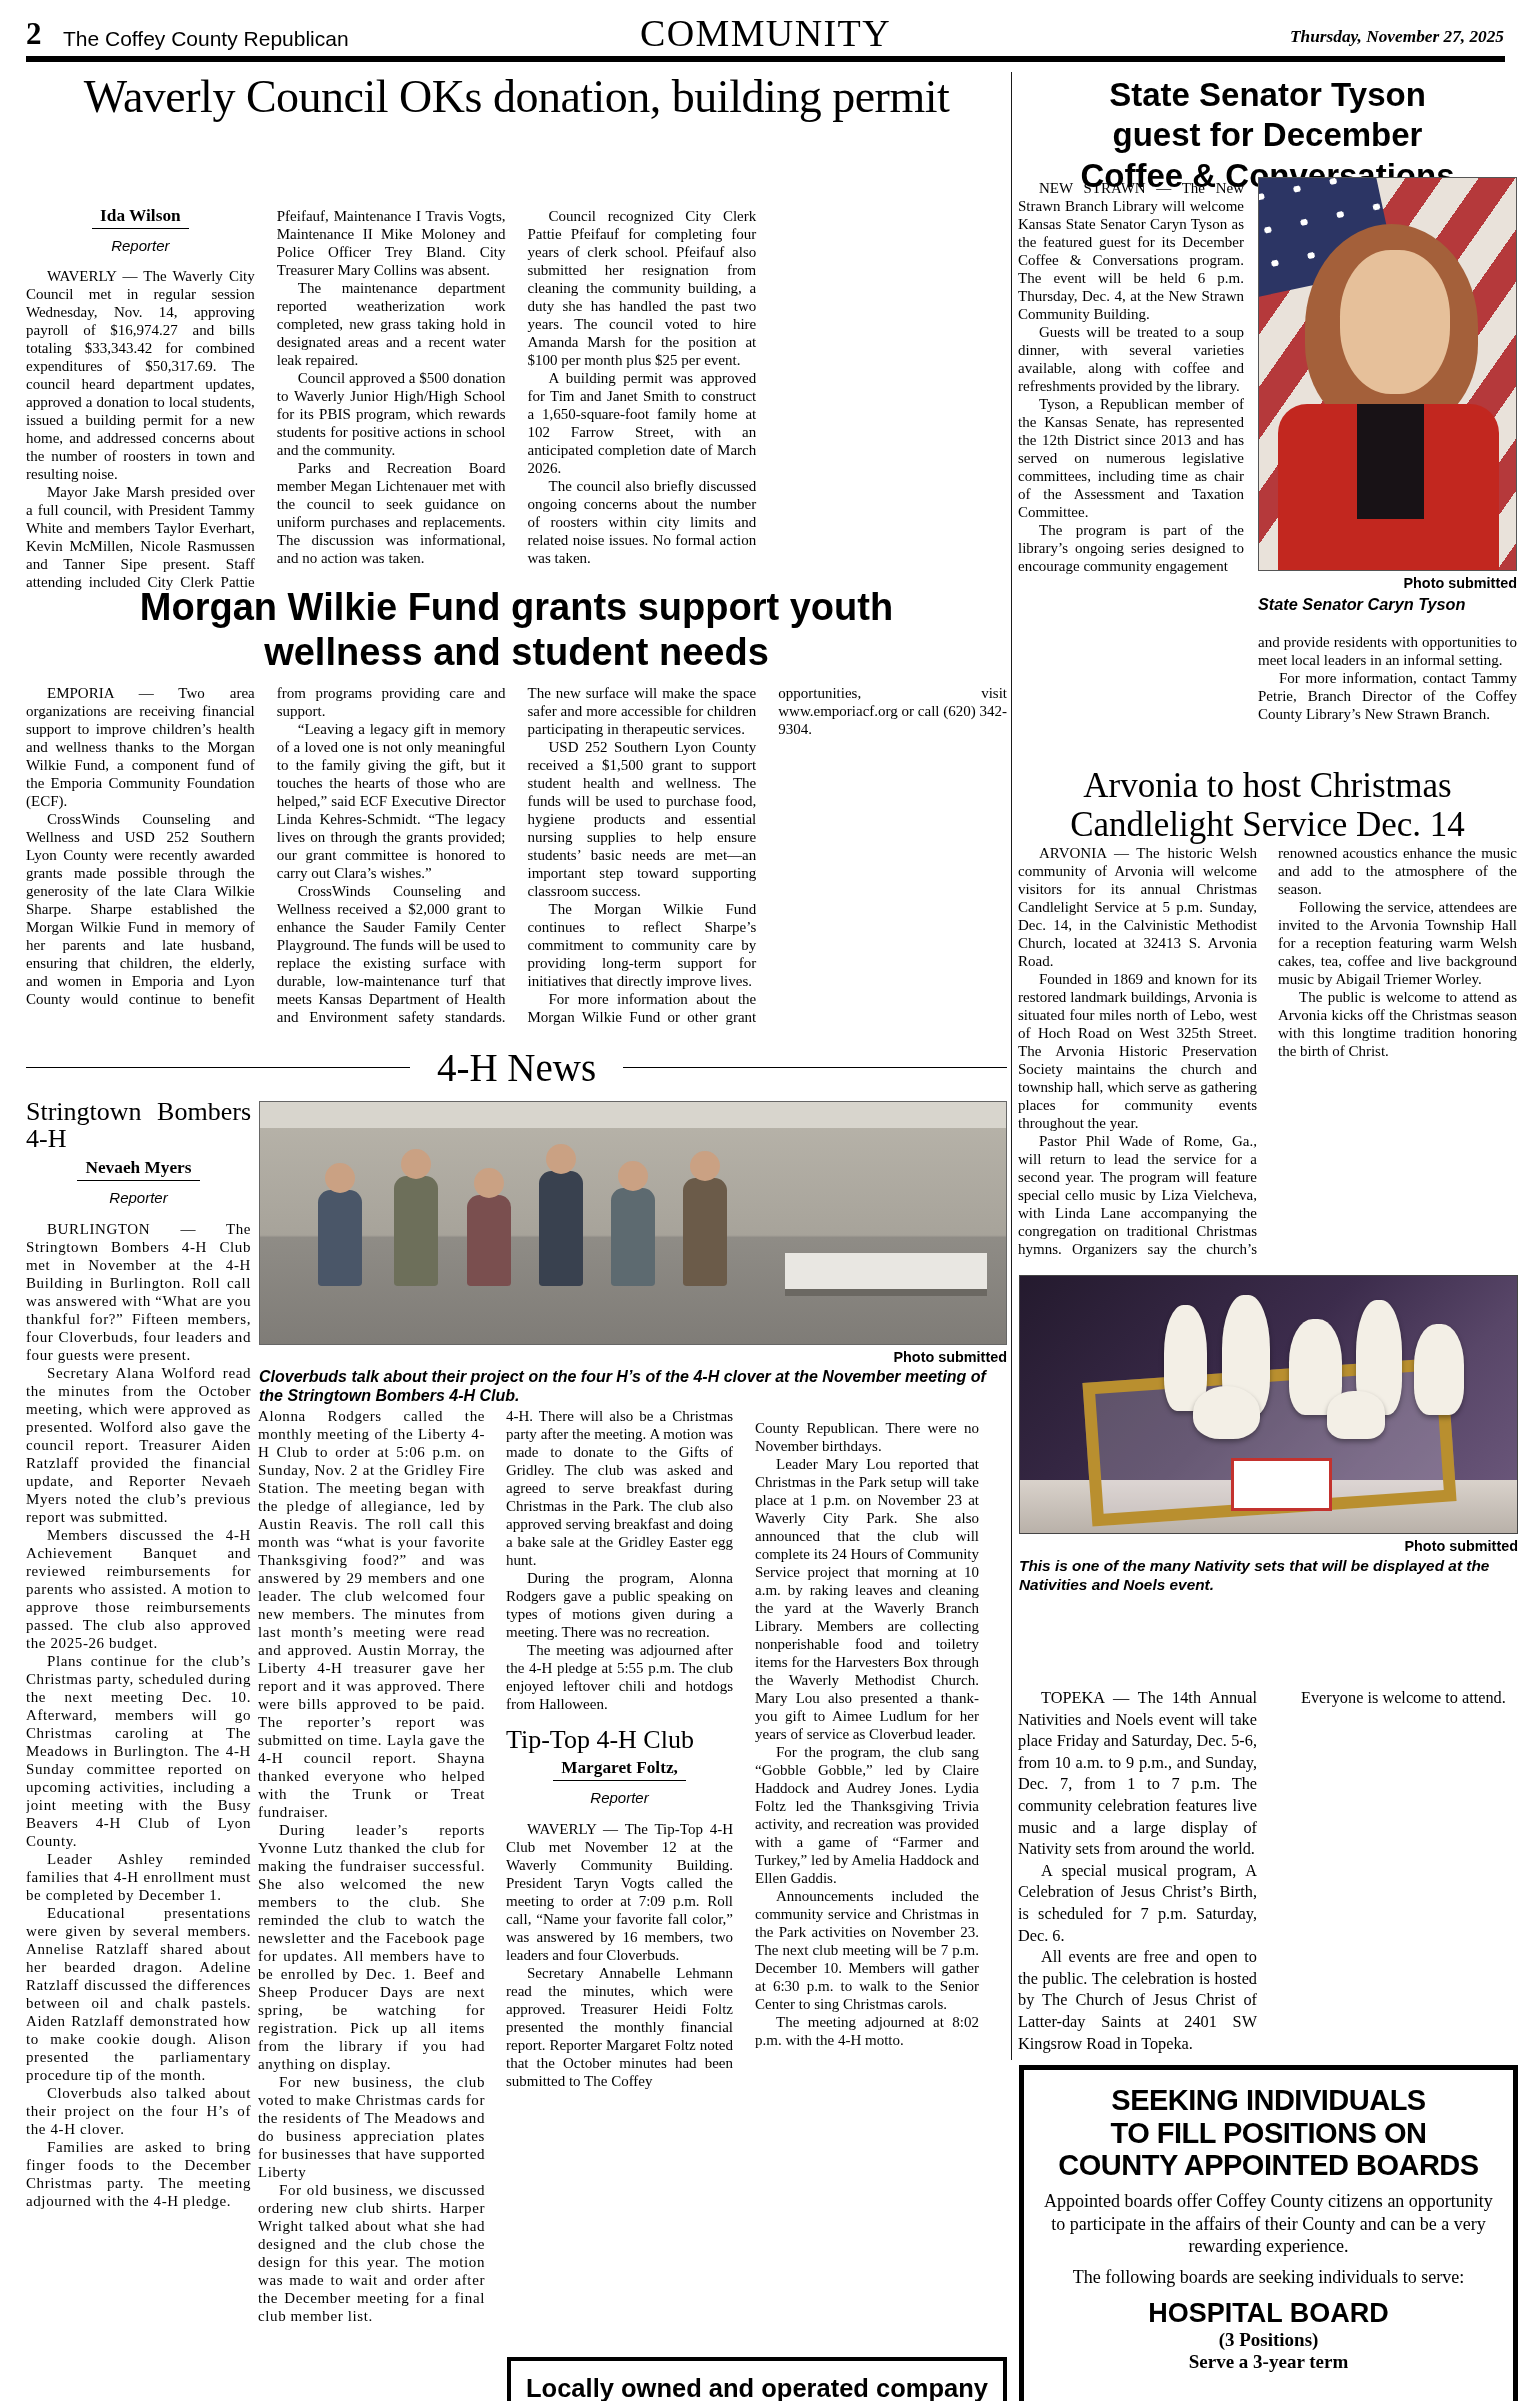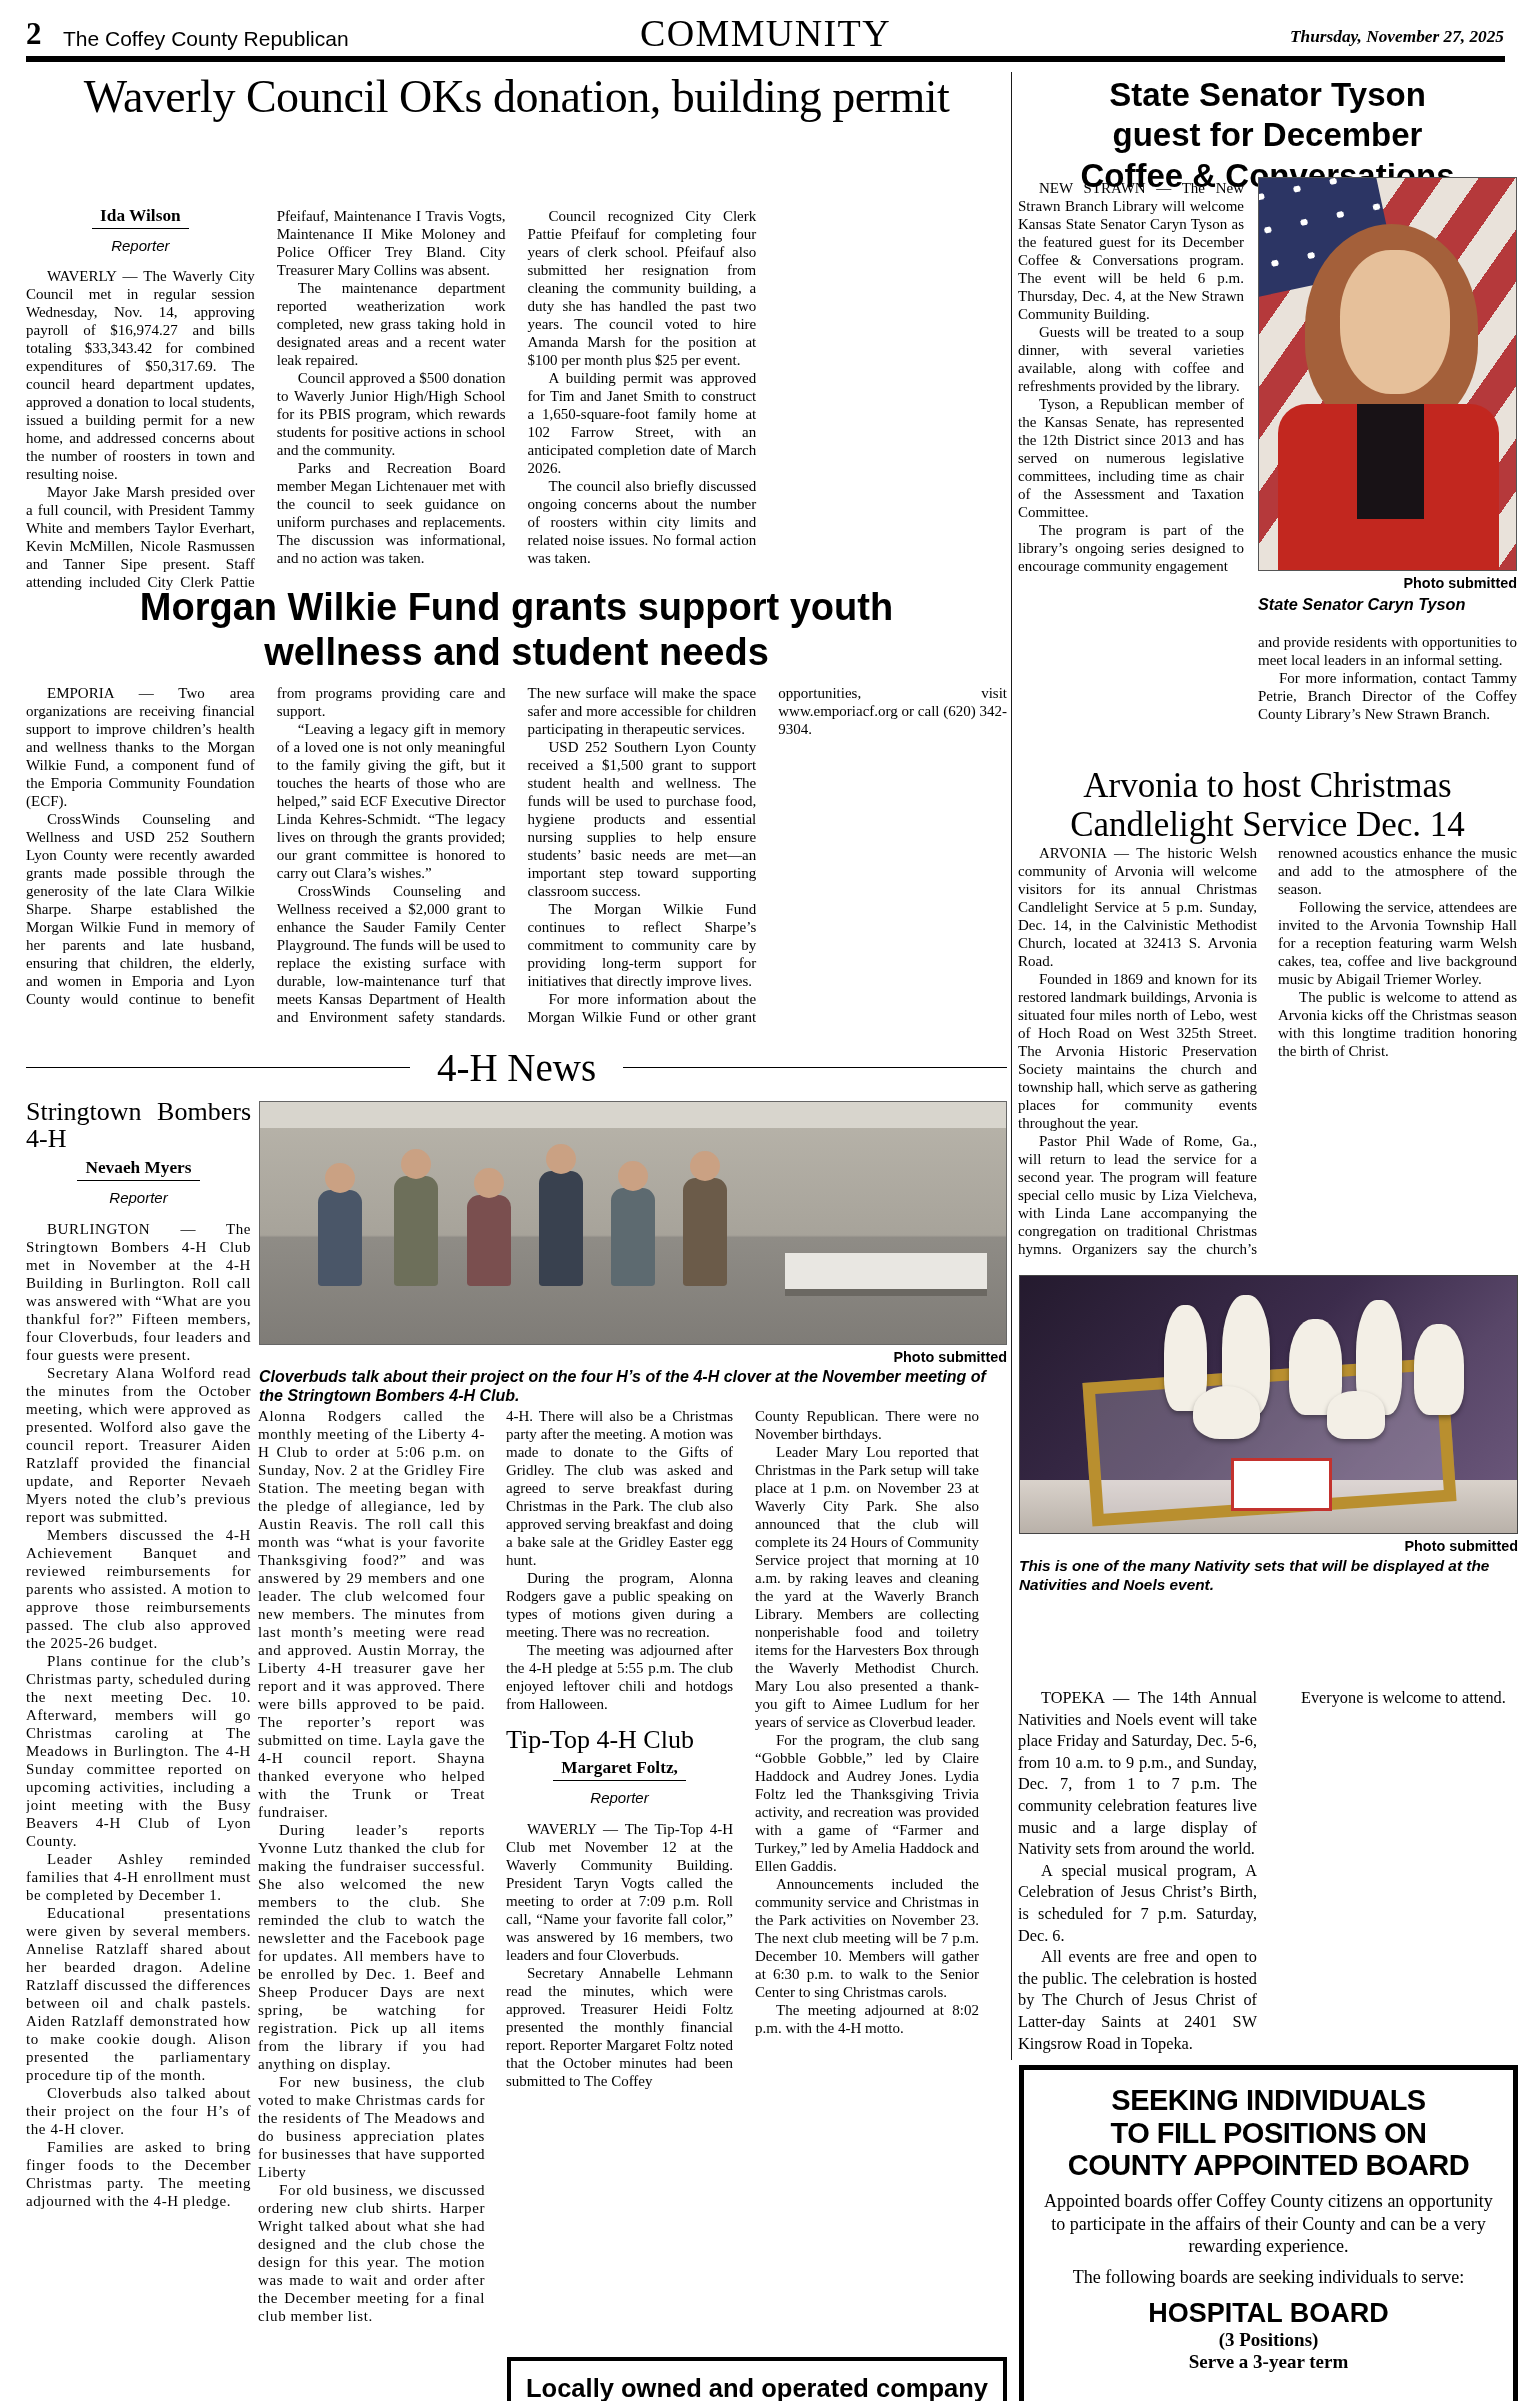--- a/index.html
+++ b/index.html
@@ -249,21 +249,21 @@
         <div class="role">Reporter</div>
       </div>
     </div>
     <div>
         <p>WAVERLY — The Tip-Top 4-H Club met November 12 at the Waverly Community Building. President Taryn Vogts called the meeting to order at 7:09 p.m. Roll call, “Name your favorite fall color,” was answered by 16 members, two leaders and four Cloverbuds.</p>
         <p>Secretary Annabelle Lehmann read the minutes, which were approved. Treasurer Heidi Foltz presented the monthly financial report. Reporter Margaret Foltz noted that the October minutes had been submitted to The Coffey</p>
       </div>
   </div>
 
   <div class="col4 bodytext">
-      <p style="text-indent: 0px;">County Republican. There were no November birthdays.</p>
+      <p style="text-indent: 0px; margin-top: 12px;">County Republican. There were no November birthdays.</p>
       <p>Leader Mary Lou reported that Christmas in the Park setup will take place at 1 p.m. on November 23 at Waverly City Park. She also announced that the club will complete its 24 Hours of Community Service project that morning at 10 a.m. by raking leaves and cleaning the yard at the Waverly Branch Library. Members are collecting nonperishable food and toiletry items for the Harvesters Box through the Waverly Methodist Church. Mary Lou also presented a thank-you gift to Aimee Ludlum for her years of service as Cloverbud leader.</p>
       <p>For the program, the club sang “Gobble Gobble,” led by Claire Haddock and Audrey Jones. Lydia Foltz led the Thanksgiving Trivia activity, and recreation was provided with a game of “Farmer and Turkey,” led by Amelia Haddock and Ellen Gaddis.</p>
       <p>Announcements included the community service and Christmas in the Park activities on November 23. The next club meeting will be 7 p.m. December 10. Members will gather at 6:30 p.m. to walk to the Senior Center to sing Christmas carols.</p>
       <p>The meeting adjourned at 8:02 p.m. with the 4-H motto.</p>
     </div>
 
   <div class="nativity-photo">
     <div class="nat-table"></div>
     <div class="nat-frame"></div>
     <div class="fig" style="left:144px;top:29px;width:43px;height:106px;"></div>
@@ -281,21 +281,21 @@
       <p>TOPEKA — The 14th Annual Nativities and Noels event will take place Friday and Saturday, Dec. 5-6, from 10 a.m. to 9 p.m., and Sunday, Dec. 7, from 1 to 7 p.m. The community celebration features live music and a large display of Nativity sets from around the world.</p>
       <p>A special musical program, A Celebration of Jesus Christ’s Birth, is scheduled for 7 p.m. Saturday, Dec. 6.</p>
       <p>All events are free and open to the public. The celebration is hosted by The Church of Jesus Christ of Latter-day Saints at 2401 SW Kingsrow Road in Topeka.</p>
       <p>Everyone is welcome to attend.</p>
     </div>
 
   <div class="comm-ad">
     <div class="comm-title">
       <div>SEEKING INDIVIDUALS</div>
       <div>TO FILL POSITIONS ON</div>
-      <div>COUNTY APPOINTED BOARD</div>
+      <div>COUNTY APPOINTED BOARDS</div>
     </div>
     <div class="comm-p">Appointed boards offer Coffey County citizens an opportunity to participate in the affairs of their County and can be a very rewarding experience.</div>
     <div class="comm-p">The following boards are seeking individuals to serve:</div>
     <div>
       <div class="board-name">HOSPITAL BOARD</div>
       <div class="board-sub">(3 Positions)</div>
       <div class="board-sub">Serve a 3-year term</div>
 
     </div>
 

